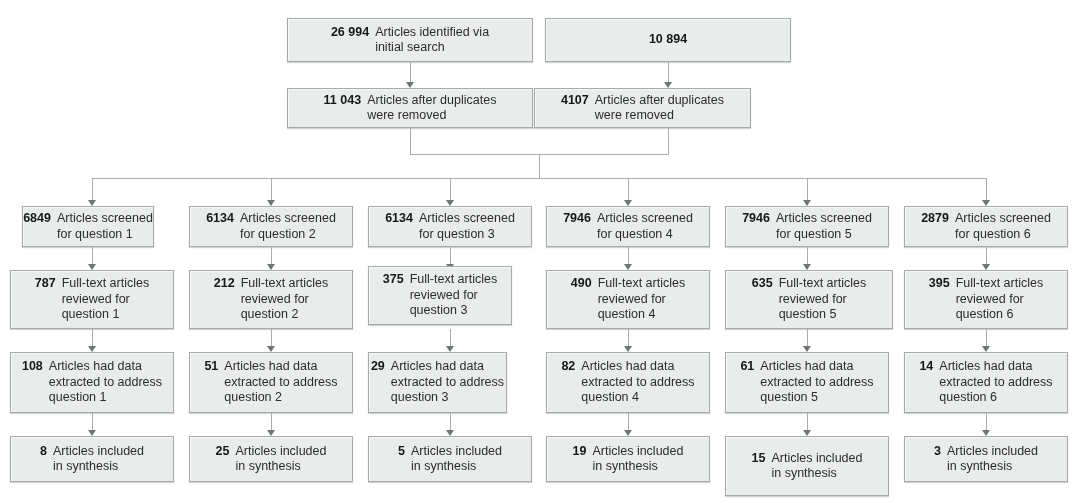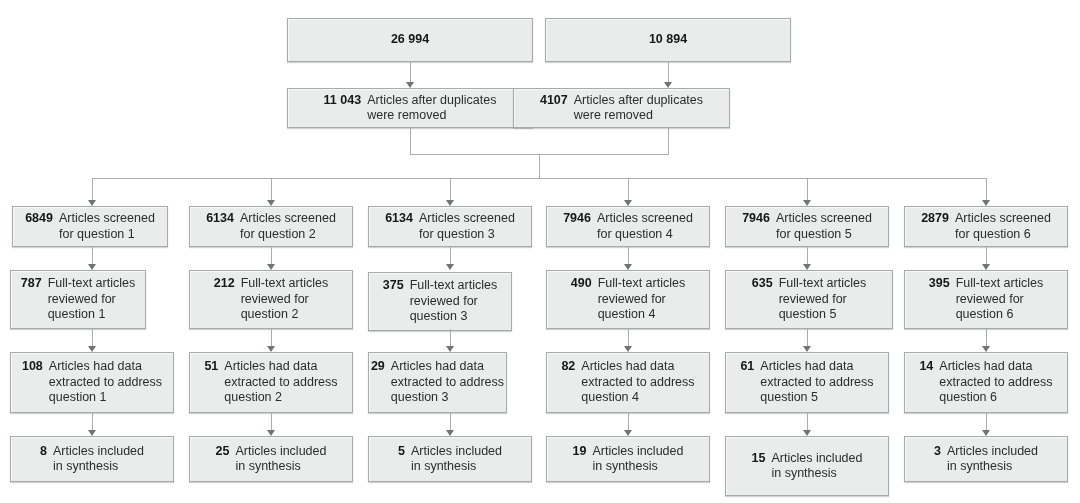--- a/index.html
+++ b/index.html
@@ -46,36 +46,38 @@
     border-top: 6px solid #6e7573;
   }
 </style>
 </head>
 <body>
 
 <div id="stage">
 
   <div class="box" style="left:287px;top:18px;width:246px;height:44px">
     <span class="num">26 994</span>
+    <span class="txt">Articles identified via
+initial search</span>
   </div>
   <div class="box" style="left:545px;top:18px;width:246px;height:44px">
     <span class="num">10 894</span>
   </div>
 
   <div class="vline" style="left:410px;top:62px;height:20px"></div>
   <div class="ahead" style="left:406px;top:82px"></div>
   <div class="vline" style="left:668px;top:62px;height:20px"></div>
   <div class="ahead" style="left:664px;top:82px"></div>
 
   <div class="box" style="left:287px;top:88px;width:246px;height:40px">
     <span class="num">11 043</span>
     <span class="txt">Articles after duplicates
 were removed</span>
   </div>
-  <div class="box" style="left:513px;top:88px;width:217px;height:40px">
+  <div class="box" style="left:534px;top:88px;width:217px;height:40px">
     <span class="num">4107</span>
     <span class="txt">Articles after duplicates
 were removed</span>
   </div>
 
   <div class="vline" style="left:410px;top:128px;height:26px"></div>
   <div class="vline" style="left:668px;top:128px;height:26px"></div>
   <div class="hline" style="left:410px;top:154px;width:259px"></div>
   <div class="vline" style="left:539px;top:154px;height:24px"></div>
   <div class="hline" style="left:92px;top:178px;width:895px"></div>
@@ -86,28 +88,28 @@
   <div class="ahead" style="left:267px;top:200px"></div>
   <div class="vline" style="left:450px;top:178px;height:22px"></div>
   <div class="ahead" style="left:446px;top:200px"></div>
   <div class="vline" style="left:628px;top:178px;height:22px"></div>
   <div class="ahead" style="left:624px;top:200px"></div>
   <div class="vline" style="left:807px;top:178px;height:22px"></div>
   <div class="ahead" style="left:803px;top:200px"></div>
   <div class="vline" style="left:986px;top:178px;height:22px"></div>
   <div class="ahead" style="left:982px;top:200px"></div>
 
-  <div class="box" style="left:12px;top:206px;width:156px;height:41px">
+  <div class="box" style="left:22px;top:206px;width:132px;height:41px">
     <span class="num">6849</span>
     <span class="txt">Articles screened
 for question 1</span>
   </div>
   <div class="vline" style="left:92px;top:247px;height:17px"></div>
   <div class="ahead" style="left:88px;top:264px"></div>
-  <div class="box" style="left:10px;top:270px;width:136px;height:59px">
+  <div class="box" style="left:10px;top:270px;width:164px;height:59px">
     <span class="num">787</span>
     <span class="txt">Full-text articles
 reviewed for
 question 1</span>
   </div>
   <div class="vline" style="left:92px;top:329px;height:17px"></div>
   <div class="ahead" style="left:88px;top:346px"></div>
   <div class="box" style="left:10px;top:352px;width:164px;height:61px">
     <span class="num">108</span>
     <span class="txt">Articles had data
@@ -151,21 +153,21 @@
 in synthesis</span>
   </div>
 
   <div class="box" style="left:368px;top:206px;width:164px;height:41px">
     <span class="num">6134</span>
     <span class="txt">Articles screened
 for question 3</span>
   </div>
   <div class="vline" style="left:450px;top:247px;height:17px"></div>
   <div class="ahead" style="left:446px;top:264px"></div>
-  <div class="box" style="left:368px;top:272px;width:144px;height:59px">
+  <div class="box" style="left:368px;top:266px;width:144px;height:59px">
     <span class="num">375</span>
     <span class="txt">Full-text articles
 reviewed for
 question 3</span>
   </div>
   <div class="vline" style="left:450px;top:329px;height:17px"></div>
   <div class="ahead" style="left:446px;top:346px"></div>
   <div class="box" style="left:368px;top:352px;width:139px;height:61px">
     <span class="num">29</span>
     <span class="txt">Articles had data

